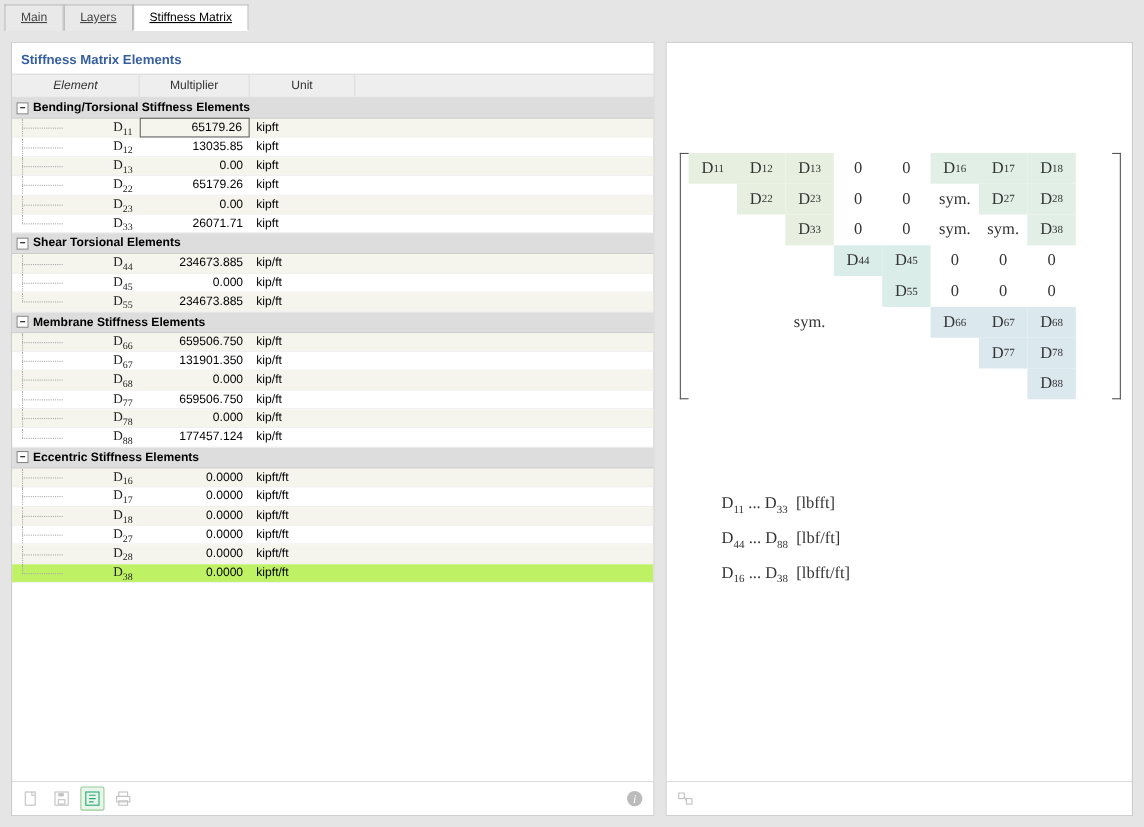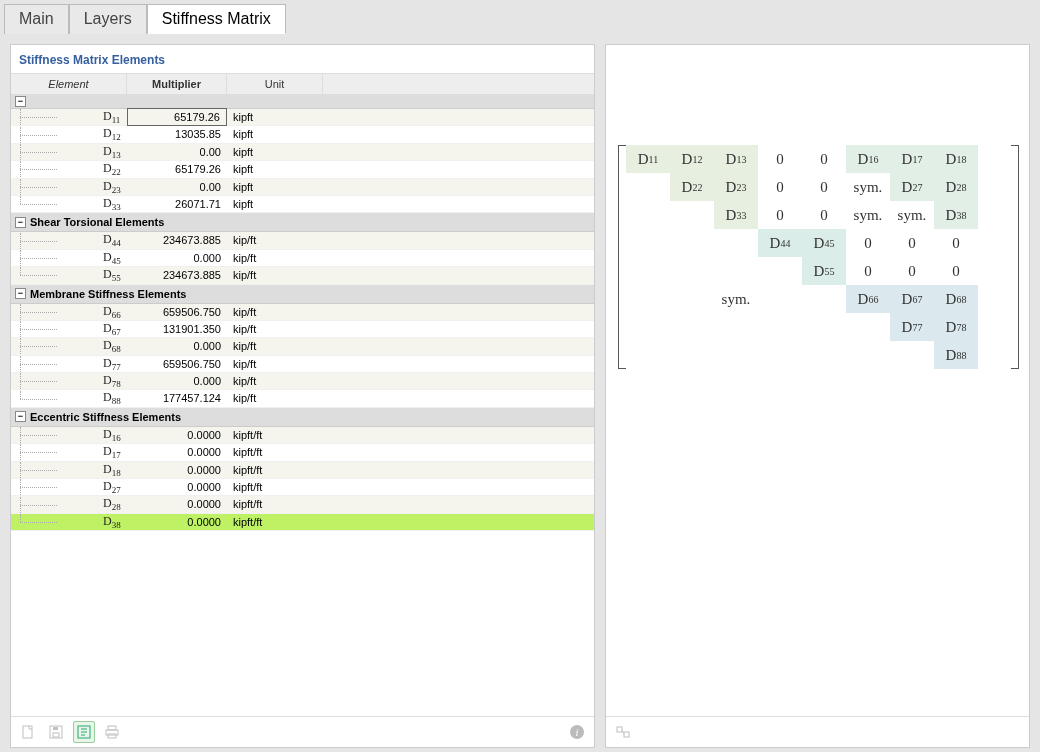--- a/index.html
+++ b/index.html
@@ -16,22 +16,23 @@
     padding: 4px 4px 0 4px;
     background: #e5e5e5;
   }
   .tab {
     padding: 5px 14px;
     border: 1px solid #bbb;
     border-bottom: none;
     background: #e9e9e9;
     color: #444;
     cursor: pointer;
-    font-size: 16px;
+    font-size: 11px;
     margin-right: 0px;
+    text-decoration: underline;
   }
   .tab.active {
     background: #fff;
     font-weight: normal;
     color: #000;
     border-bottom: 1px solid #fff;
     position: relative;
     z-index: 2;
   }
   .content {
@@ -66,21 +67,21 @@
     display: flex;
     border-top: 1px solid #ddd;
     border-bottom: 1px solid #ddd;
     background: #eee;
     font-size: 11px;
     color: #333;
     flex-shrink: 0;
   }
   .table-header > div { padding: 4px 0; text-align: center; border-right:1px solid #ddd;}
   .col-element { flex: 0 0 116px; font-style: italic; }
-  .col-mult { flex: 0 0 100px; font-weight: bold; }
+  .col-mult { flex: 0 0 100px; }
   .col-unit { flex: 0 0 96px; }
   .col-note { flex: 1; }
   .table-body {
     flex:1;
     overflow: auto;
     font-size: 11px;
   }
   .group-header {
     display: flex;
     align-items: center;
@@ -217,20 +218,21 @@
   <div class="left-panel">
     <div class="panel-title">Stiffness Matrix Elements</div>
     <div class="table-header">
       <div class="col-element">Element</div>
       <div class="col-mult">Multiplier</div>
       <div class="col-unit">Unit</div>
     </div>
     <div class="table-body" id="table-body">
         <div class="group-header">
           <span class="expander">−</span>
+          <span class="group-header-text">Bending/Torsional Stiffness Elements</span>
         </div>
         <div class="row alt">
           <div class="tree-indent">
             <span class="tree-lines"></span>
             <span class="dlabel">D<sub>11</sub></span>
           </div>
           <div class="cell-mult boxed">65179.26</div>
           <div class="cell-unit">kipft</div>
           <div class="cell-note"></div>
         </div>
@@ -527,20 +529,25 @@
           <div class="mcell blue2">D<sub style="font-size:10px">78</sub></div>
           <div class="mcell"></div>
           <div class="mcell"></div>
           <div class="mcell"></div>
           <div class="mcell"></div>
           <div class="mcell"></div>
           <div class="mcell"></div>
           <div class="mcell"></div>
           <div class="mcell blue2">D<sub style="font-size:10px">88</sub></div>
         </div>
+      <div class="legend">
+        <div>D<sub>11</sub> ... D<sub>33</sub>&nbsp;&nbsp;<span>[lbfft]</span></div>
+        <div>D<sub>44</sub> ... D<sub>88</sub>&nbsp;&nbsp;<span>[lbf/ft]</span></div>
+        <div>D<sub>16</sub> ... D<sub>38</sub>&nbsp;&nbsp;<span>[lbfft/ft]</span></div>
+      </div>
     </div>
     <div class="toolbar" style="position:absolute;left:0;right:0;bottom:0;">
       <div class="ticon disabled">
         <svg viewBox="0 0 16 16">
             <rect x="2" y="3" width="5" height="5" fill="none" stroke="currentColor"></rect>
             <rect x="9" y="8" width="5" height="5" fill="none" stroke="currentColor"></rect>
             <path d="M7 6L9 10" stroke="currentColor"></path>
           </svg>
       </div>
     </div>

